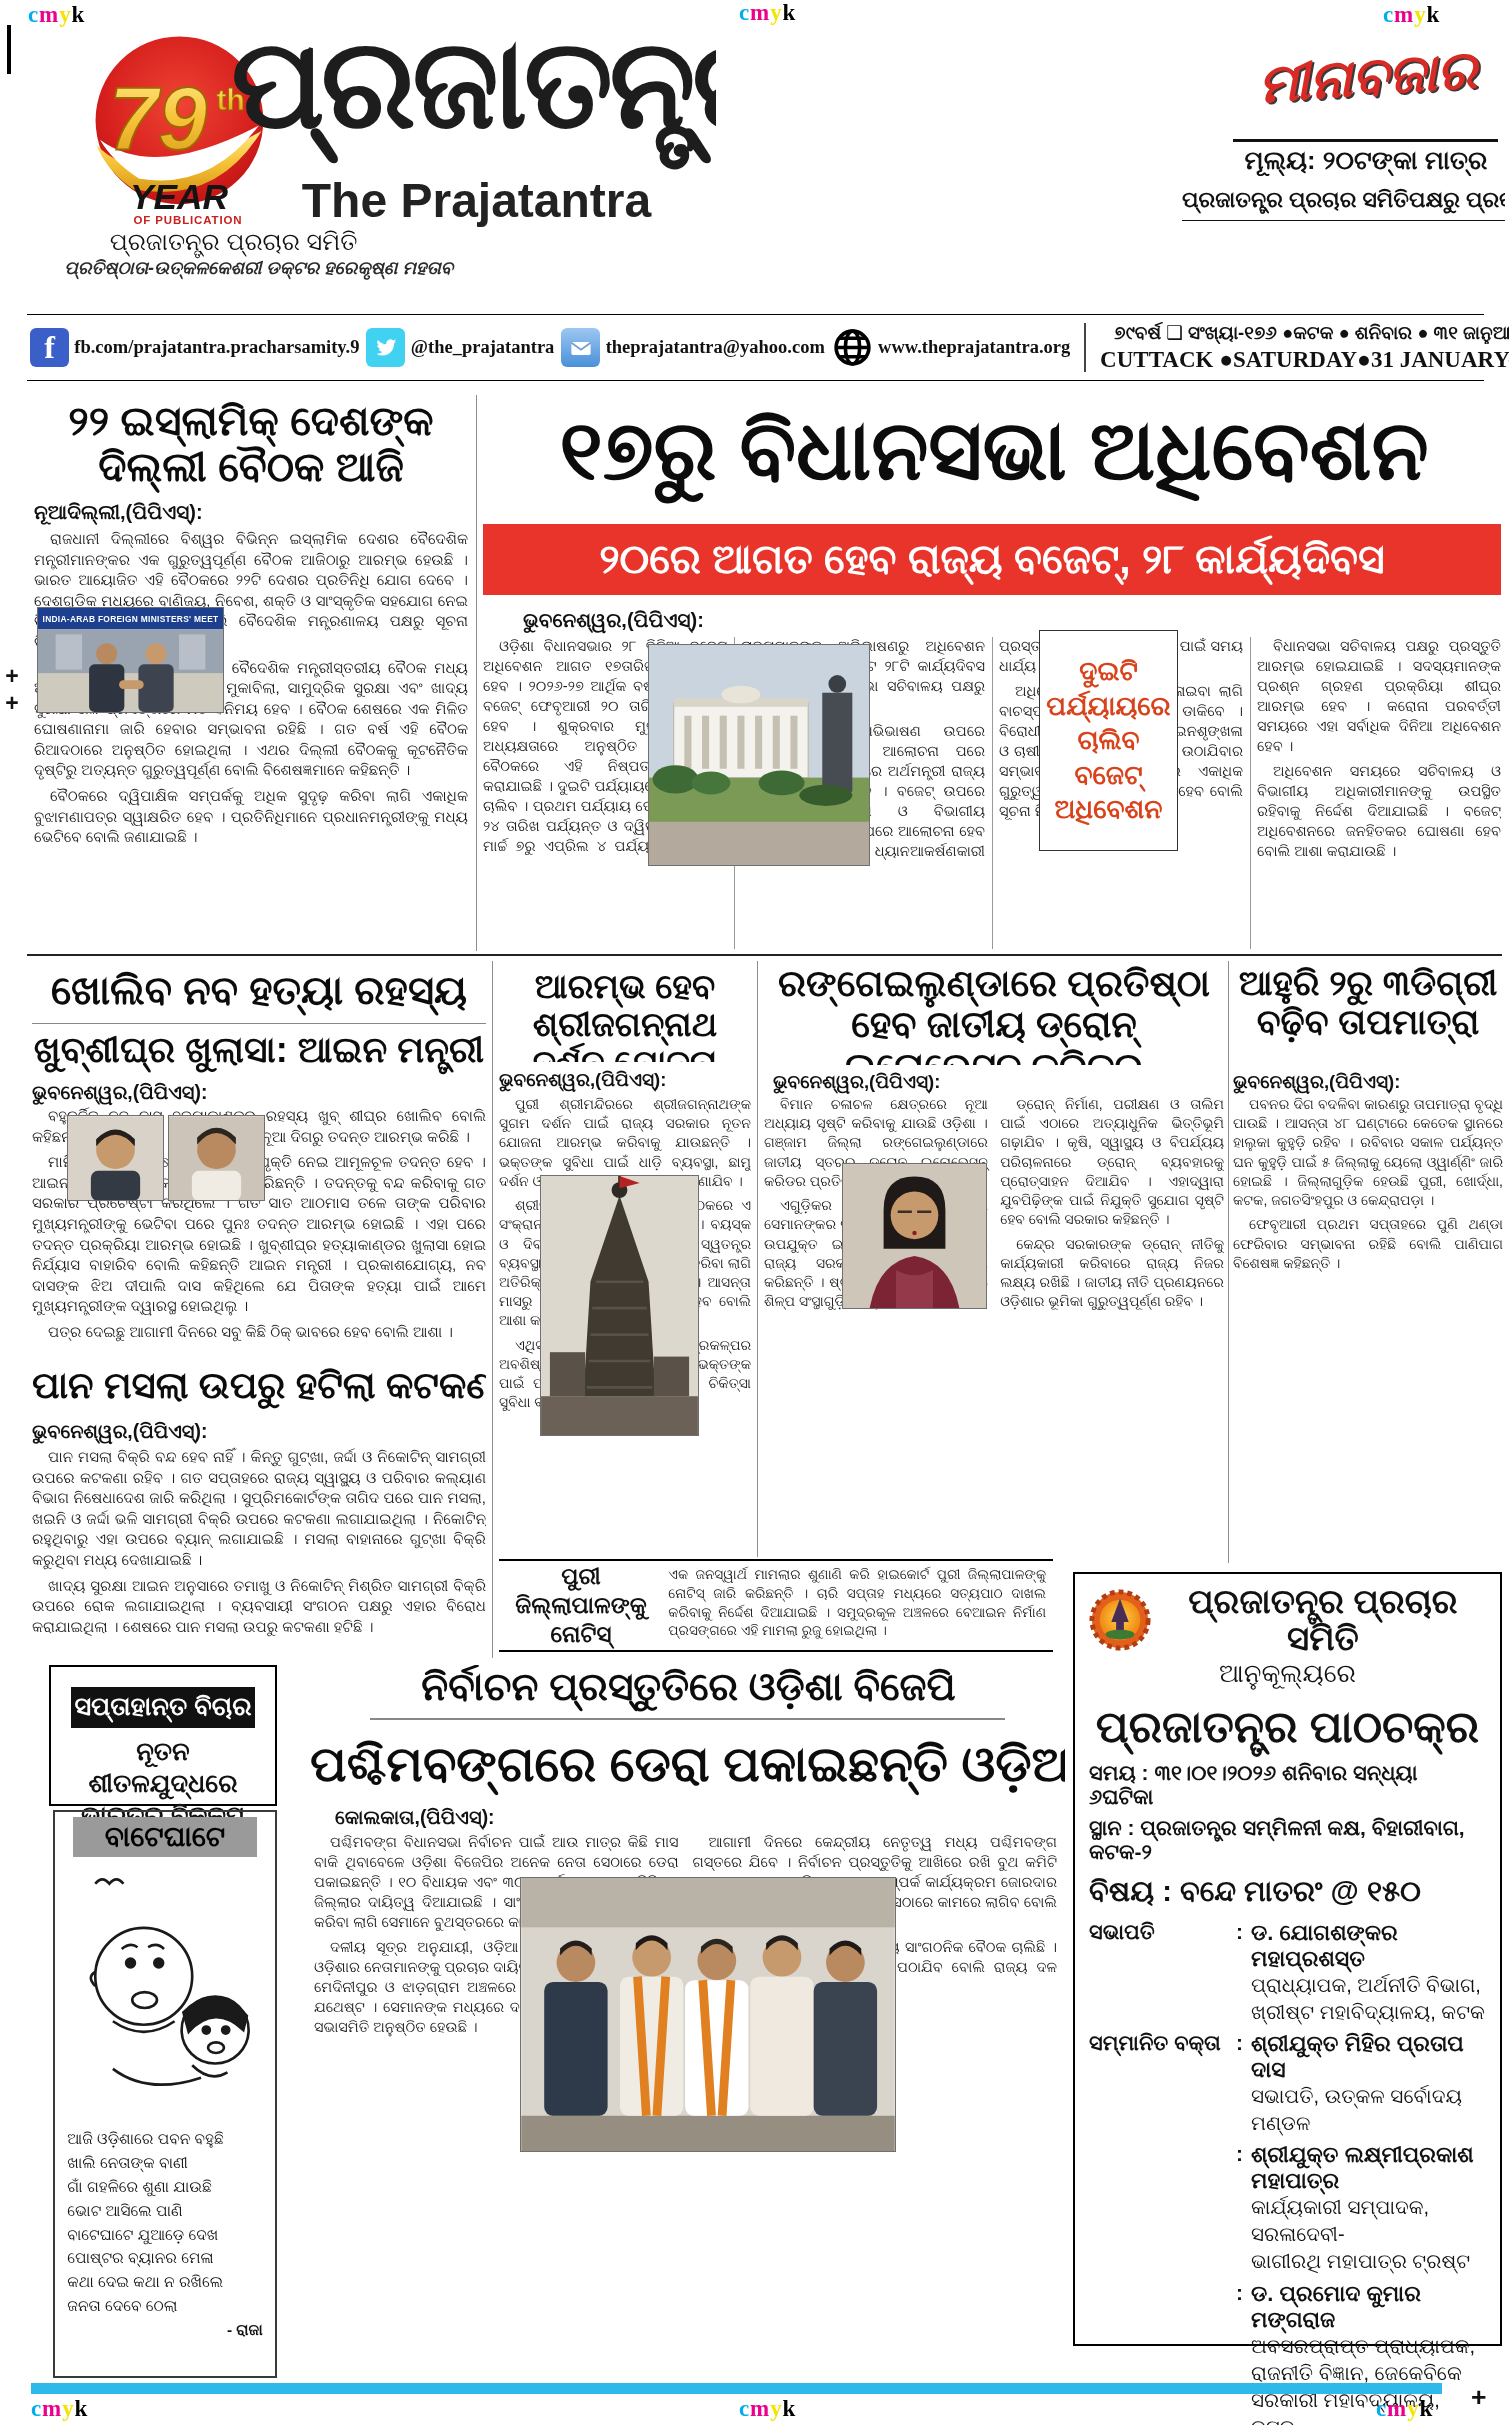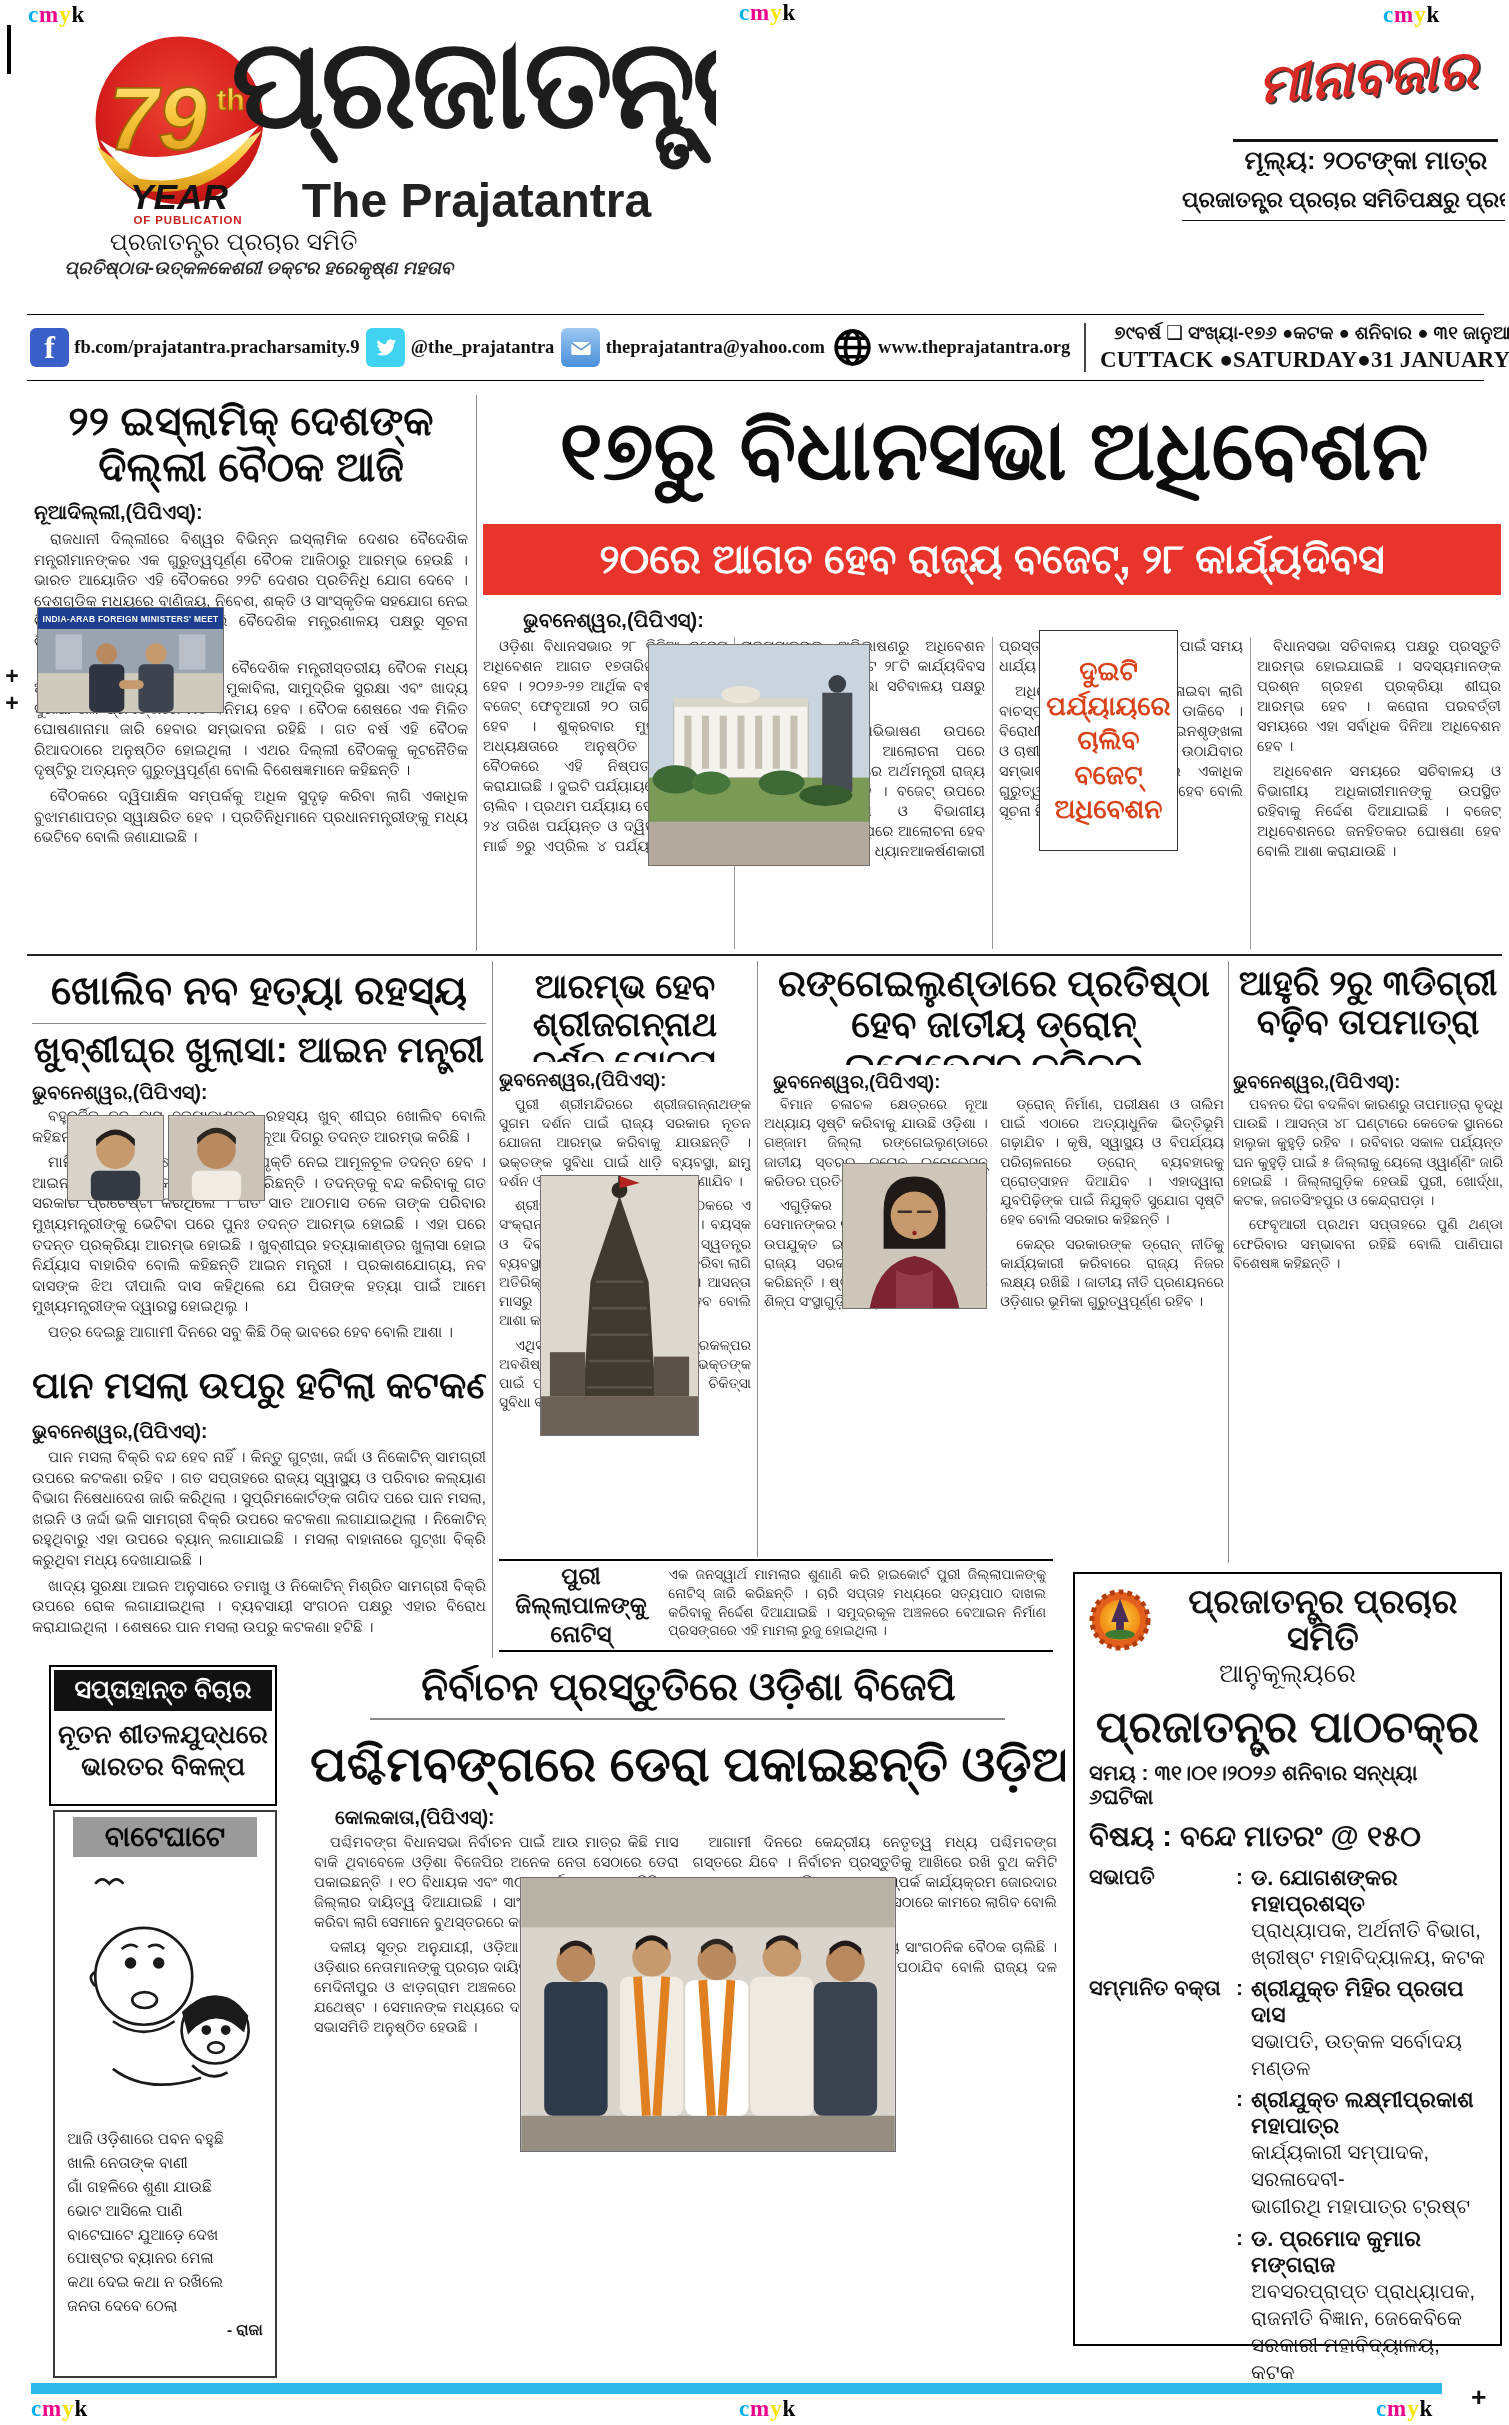--- a/index.html
+++ b/index.html
@@ -264,21 +264,21 @@
     <div class="bodytext" style="font-size:13.7px;height:79px;">ଏକ ଜନସ୍ୱାର୍ଥ ମାମଲାର ଶୁଣାଣି କରି ହାଇକୋର୍ଟ ପୁରୀ ଜିଲ୍ଲାପାଳଙ୍କୁ ନୋଟିସ୍ ଜାରି କରିଛନ୍ତି । ଚାରି ସପ୍ତାହ ମଧ୍ୟରେ ସତ୍ୟପାଠ ଦାଖଲ କରିବାକୁ ନିର୍ଦ୍ଦେଶ ଦିଆଯାଇଛି । ସମୁଦ୍ରକୂଳ ଅଞ୍ଚଳରେ ବେଆଇନ ନିର୍ମାଣ ପ୍ରସଙ୍ଗରେ ଏହି ମାମଲା ରୁଜୁ ହୋଇଥିଲା ।</div>
   </div>
 
   <div class="abs hl" style="left:1233px;top:963px;width:270px;height:99px;font-size:35px;overflow:hidden;">ଆହୁରି ୨ରୁ ୩ଡିଗ୍ରୀ ବଢ଼ିବ ତାପମାତ୍ରା</div>
   <div class="abs byline" style="left:1233px;top:1071px;width:270px;font-size:18.5px;">ଭୁବନେଶ୍ୱର,(ପିପିଏସ୍):</div>
   <div class="abs bodytext" style="left:1233px;top:1095px;width:270px;height:466px;font-size:14px;">
     <p>ପବନର ଦିଗ ବଦଳିବା କାରଣରୁ ତାପମାତ୍ରା ବୃଦ୍ଧି ପାଉଛି । ଆସନ୍ତା ୪୮ ଘଣ୍ଟାରେ କେତେକ ସ୍ଥାନରେ ହାଲୁକା କୁହୁଡ଼ି ରହିବ । ରବିବାର ସକାଳ ପର୍ଯ୍ୟନ୍ତ ଘନ କୁହୁଡ଼ି ପାଇଁ ୫ ଜିଲ୍ଲାକୁ ୟେଲୋ ଓ୍ୱାର୍ଣ୍ଣିଂ ଜାରି ହୋଇଛି । ଜିଲ୍ଲାଗୁଡ଼ିକ ହେଉଛି ପୁରୀ, ଖୋର୍ଦ୍ଧା, କଟକ, ଜଗତସିଂହପୁର ଓ କେନ୍ଦ୍ରାପଡ଼ା ।</p>
     <p>ଫେବୃଆରୀ ପ୍ରଥମ ସପ୍ତାହରେ ପୁଣି ଥଣ୍ଡା ଫେରିବାର ସମ୍ଭାବନା ରହିଛି ବୋଲି ପାଣିପାଗ ବିଶେଷଜ୍ଞ କହିଛନ୍ତି ।</p>
   </div>
 
-  <div class="abs" style="left:49px;top:1665px;width:228px;height:141px;border:2.6px solid #000;padding:3px;">
+  <div class="abs" style="left:49px;top:1665px;width:228px;height:141px;border:2.6px solid #000;padding:20px;">
     <div style="background:#111;color:#fff;font-weight:bold;font-size:25.6px;text-align:center;padding:5.3px 1.8px;">ସପ୍ତାହାନ୍ତ ବିଚାର</div>
     <div style="font-weight:bold;font-size:25.6px;text-align:center;line-height:1.25;margin-top:8.8px;">ନୂତନ ଶୀତଳଯୁଦ୍ଧରେ ଭାରତର ବିକଳ୍ପ</div>
   </div>
 
   <div class="abs" style="left:53px;top:1810px;width:224px;height:568px;border:2.6px solid #3a3a3a;padding:5.3px;">
     <div style="background:#9a9a9a;color:#000;font-weight:bold;font-size:28px;text-align:center;padding:3.5px 1.8px;width:88%;margin:0 auto;">ବାଟେଘାଟେ</div>
     <svg width="208" height="265" viewBox="0 0 236 300">
       <rect width="236" height="300" fill="#fff"></rect>
       <g stroke="#1a1a1a" stroke-width="3" fill="none">
         <path d="M40 30 q8 -10 16 0 q8 -10 16 0"></path>
@@ -360,20 +360,21 @@
         <circle cx="32" cy="32" r="29" fill="none" stroke="#b13d10" stroke-width="5" stroke-dasharray="5 4"></circle>
         <circle cx="32" cy="32" r="21" fill="url(#lg1)"></circle>
         <polygon points="32,10 41,34 36,34 36,46 28,46 28,34 23,34" fill="#4a2d57"></polygon>
         <ellipse cx="32" cy="47" rx="15" ry="5" fill="#3f7a33"></ellipse>
       </svg>
       <div style="flex:1;font-size:34px;font-weight:bold;text-align:center;line-height:1.1;">ପ୍ରଜାତନ୍ତ୍ର ପ୍ରଚାର ସମିତି</div>
     </div>
     <div style="font-size:25.6px;text-align:center;margin-top:1.8px;">ଆନୁକୂଲ୍ୟରେ</div>
     <div style="font-size:44px;font-weight:bold;text-align:center;margin:12.3px 0 8.8px 0;">ପ୍ରଜାତନ୍ତ୍ର ପାଠଚକ୍ର</div>
     <div style="font-size:21px;font-weight:bold;margin:7px 0;">ସମୟ : ୩୧।୦୧।୨୦୨୬   ଶନିବାର ସନ୍ଧ୍ୟା ୬ଘଟିକା</div>
+    <div style="font-size:21px;font-weight:bold;margin:7px 0;">ସ୍ଥାନ : ପ୍ରଜାତନ୍ତ୍ର ସମ୍ମିଳନୀ କକ୍ଷ, ବିହାରୀବାଗ, କଟକ-୨</div>
     <div style="font-size:29px;font-weight:bold;margin:10.6px 0;">ବିଷୟ : ବନ୍ଦେ ମାତରଂ @ ୧୫୦</div>
 
     <div class="pc-row">
       <div class="pc-label">ସଭାପତି</div>
       <div class="pc-colon">:</div>
       <div>
         <div class="pc-name">ଡ. ଯୋଗଶଙ୍କର ମହାପ୍ରଶସ୍ତ</div>
         <div class="pc-sub">ପ୍ରାଧ୍ୟାପକ, ଅର୍ଥନୀତି ବିଭାଗ,</div>
         <div class="pc-sub">ଖ୍ରୀଷ୍ଟ ମହାବିଦ୍ୟାଳୟ, କଟକ</div>
       </div>

